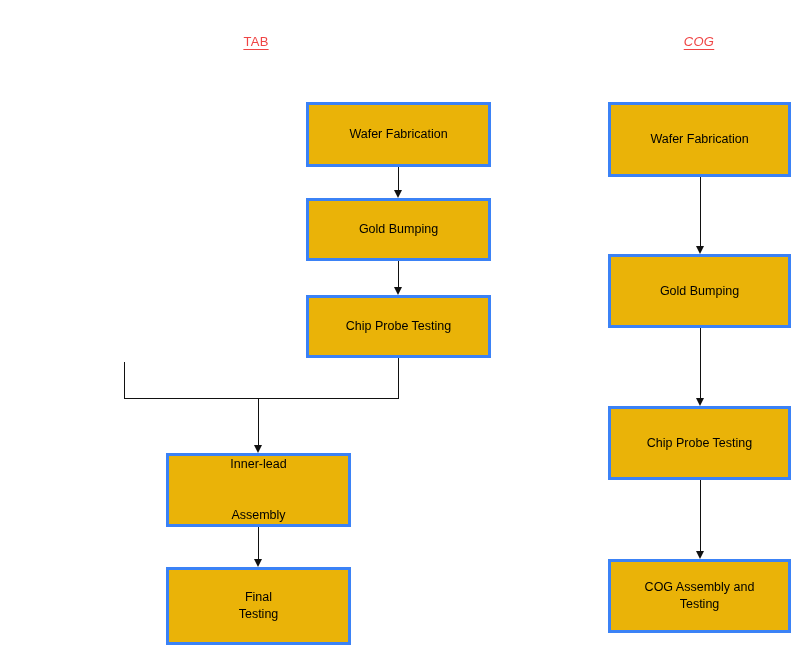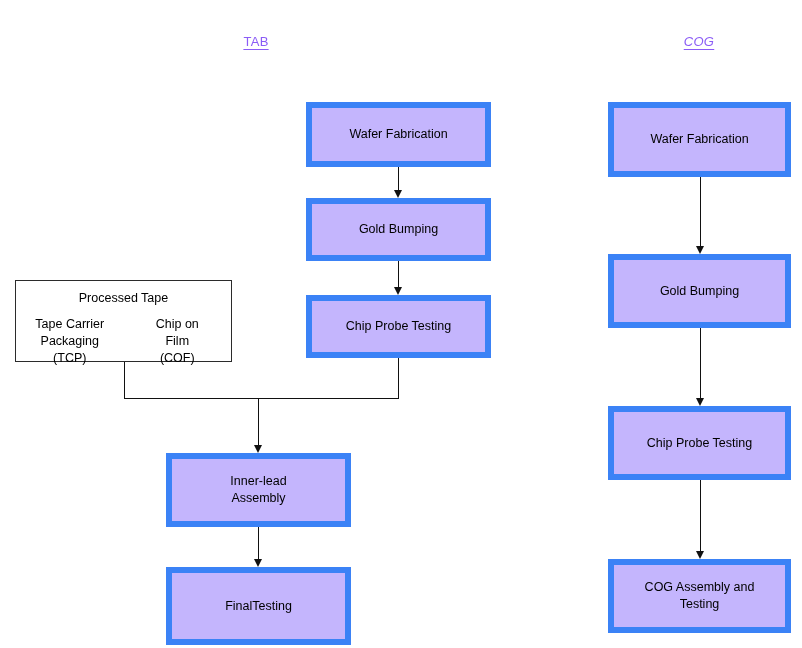--- a/index.html
+++ b/index.html
@@ -15,33 +15,33 @@
     position: relative;
     width: 802px;
     height: 648px;
     background: #ffffff;
     overflow: hidden;
   }
 
   .col-header {
     position: absolute;
     font-size: 13px;
-    color: #8b5cf6;
+    color: #ef4444;
     text-align: center;
     text-decoration: underline;
     text-underline-offset: 3px;
     white-space: nowrap;
     letter-spacing: 0.3px;
   }
 
   .node {
     position: absolute;
     box-sizing: border-box;
-    border: 6px solid #3b82f6;
-    background: #c4b5fd;
+    border: 3px solid #3b82f6;
+    background: #eab308;
     display: flex;
     align-items: center;
     justify-content: center;
     text-align: center;
     font-size: 12.5px;
     line-height: 17px;
     color: #000;
   }
   .node .label { display: block; }
 
@@ -105,45 +105,30 @@
   </div>
 
   <div class="node" style="left:306px; top:198px; width:185px; height:63px;">
     <span class="label">Gold Bumping</span>
   </div>
 
   <div class="node" style="left:306px; top:295px; width:185px; height:63px;">
     <span class="label">Chip Probe Testing</span>
   </div>
 
-  <div class="node" style="left:166px; top:453px; width:185px; height:74px; flex-direction:column;">
+  <div class="node" style="left:166px; top:453px; width:185px; height:74px; flex-direction:column;justify-content:space-between;">
     <span class="label">Inner-lead</span>
     <span class="label">Assembly</span>
   </div>
 
-  <div class="node" style="left:166px; top:567px; width:185px; height:78px; flex-direction:row;">
+  <div class="node" style="left:166px; top:567px; width:185px; height:78px; flex-direction:column;">
     <span class="label">Final</span>
     <span class="label">Testing</span>
   </div>
 
-  <div class="node-tape" style="left:15px; top:280px; width:217px; height:82px;">
-    <div class="tape-title">Processed Tape</div>
-    <div class="tape-cols">
-      <div class="tape-col">
-        <div>Tape Carrier</div>
-        <div>Packaging</div>
-        <div>(TCP)</div>
-      </div>
-      <div class="tape-col">
-        <div>Chip on</div>
-        <div>Film</div>
-        <div>(COF)</div>
-      </div>
-    </div>
-  </div>
 
   <div class="node" style="left:608px; top:102px; width:183px; height:75px;">
     <span class="label">Wafer Fabrication</span>
   </div>
 
   <div class="node" style="left:608px; top:254px; width:183px; height:74px;">
     <span class="label">Gold Bumping</span>
   </div>
 
   <div class="node" style="left:608px; top:406px; width:183px; height:74px;">

